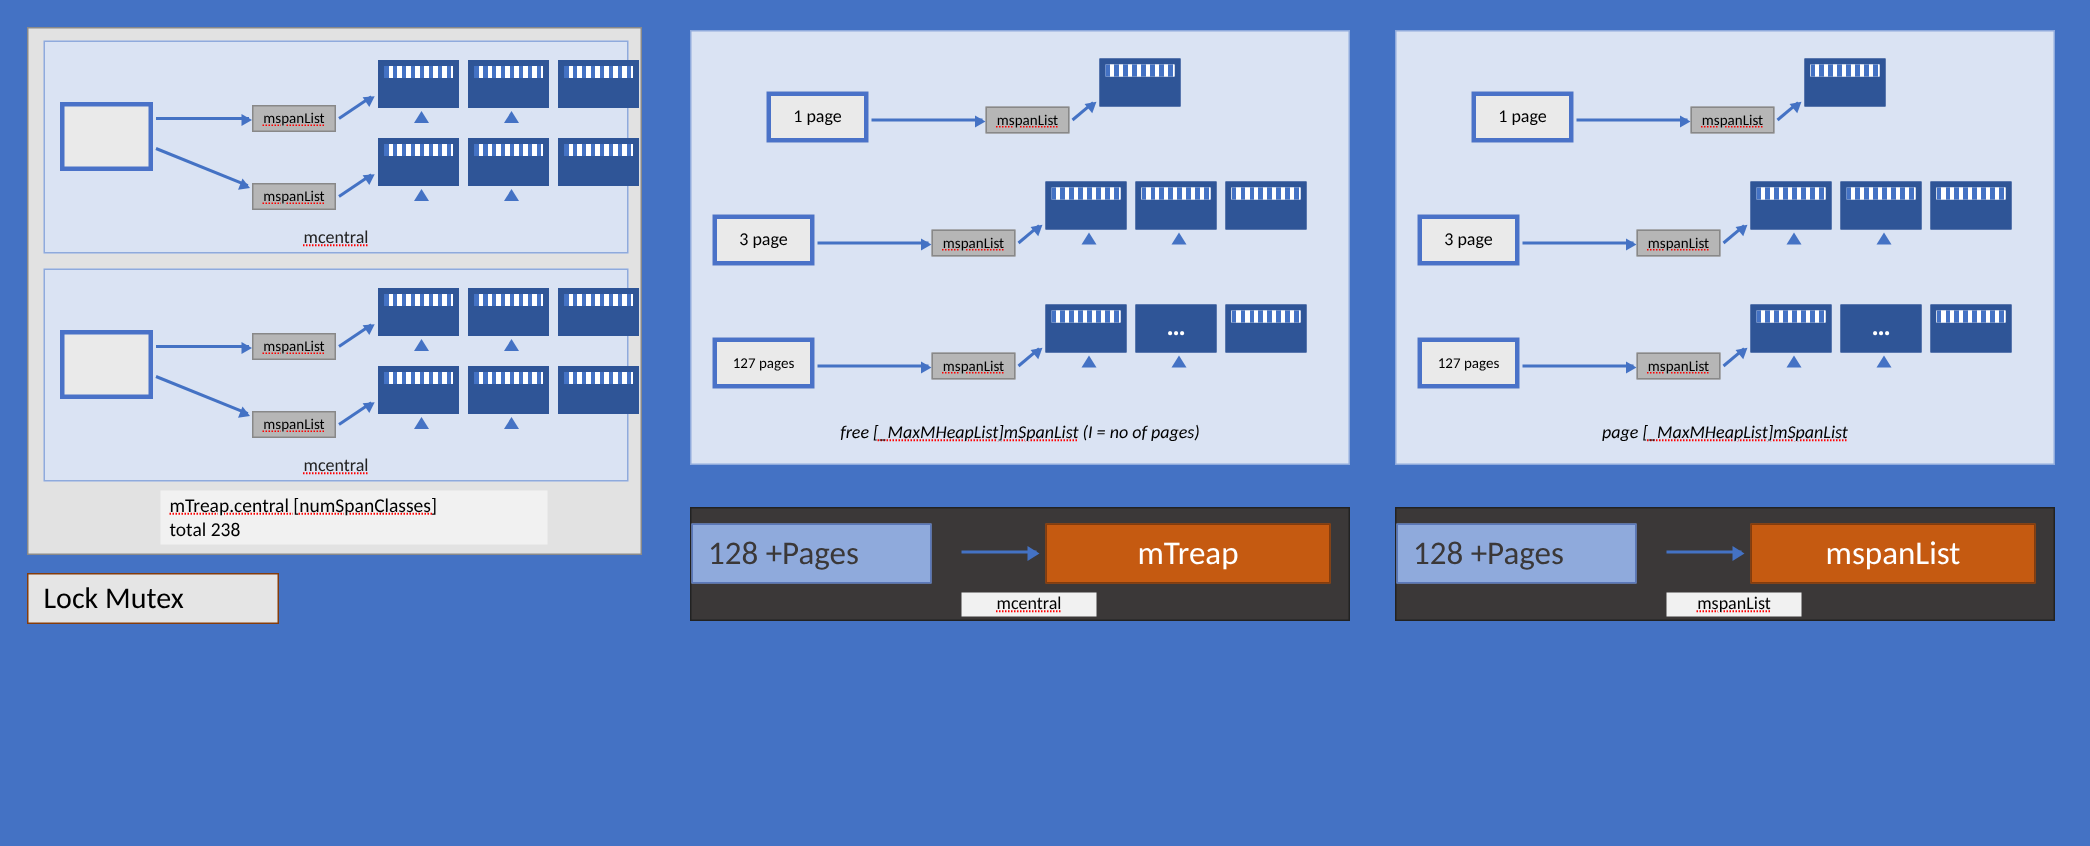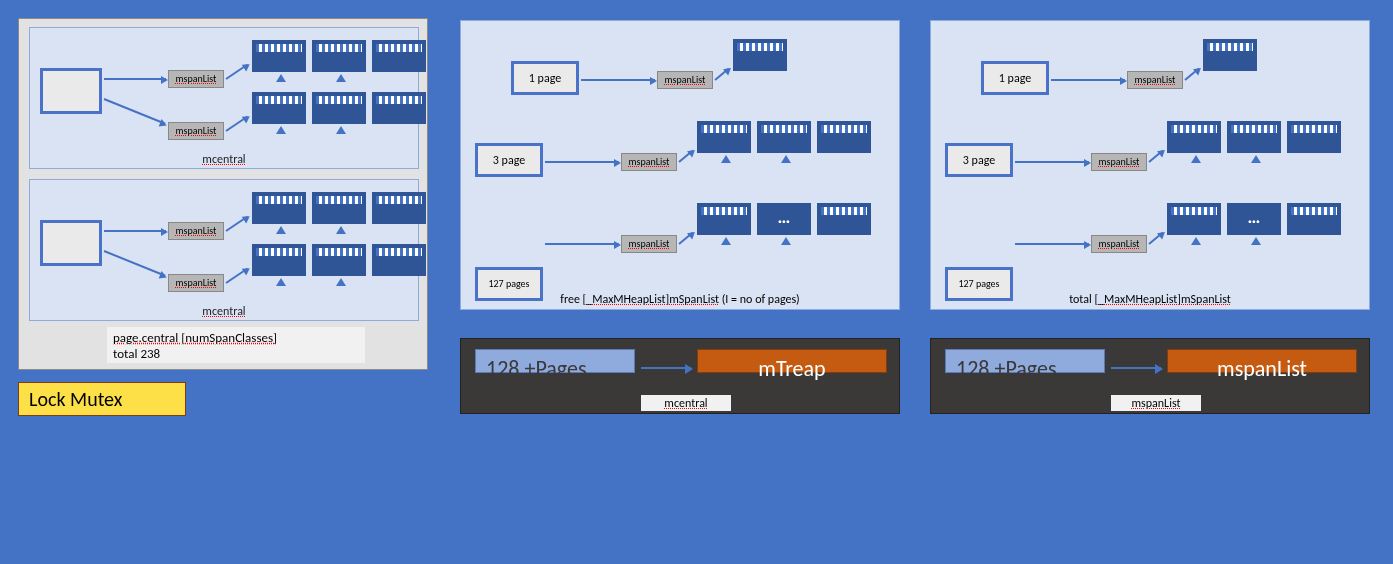--- a/index.html
+++ b/index.html
@@ -89,43 +89,44 @@
     font-size: 13px;
     padding: 3px 6px;
     line-height: 1.2;
   }
   .central-caption .line1 { text-decoration: underline dotted red; }
 
   .lock-mutex {
     position: absolute;
     left: 18px; top: 382px;
     width: 168px; height: 34px;
-    background: #fde047;
+    background: #e5e5e5;
     border: 1px solid #843c0c;
     color: #000;
     font-size: 20px;
     line-height: 32px;
     padding-left: 10px;
   }
 
   
   .pages-panel {
     position: absolute;
     top: 20px;
     width: 440px; height: 290px;
     background: #dae3f3;
     border: 1px solid #8faadc;
   }
   .pages-panel.free { left: 460px; }
   .pages-panel.busy { left: 930px; }
   .pages-panel .footer-label {
     position: absolute;
-    bottom: 3px; left: 0; right: 0;
+    bottom: 13px; left: 0; right: 0;
     text-align: center;
     font-size: 12px;
+    font-style: italic;
   }
   .pages-panel .footer-label .u { text-decoration: underline dotted red; }
 
   .page-row {
     position: absolute;
     left: 14px;
     width: 410px;
     height: 70px;
   }
   .page-row.r1 { top: 18px; margin-left: 36px; }
@@ -134,21 +135,21 @@
   .page-box {
     position: absolute;
     left: 0; top: 22px;
     width: 68px; height: 34px;
     background: #eaeaea;
     border: 3px solid #4a72c8;
     font-size: 12px;
     text-align: center;
     line-height: 28px;
   }
-  .page-box.small { font-size: 10px; line-height: 28px; margin-top: 42px; }
+  .page-box.small { font-size: 10px; line-height: 28px; }
   .page-mspan {
     position: absolute;
     left: 146px; top: 32px;
     width: 56px; height: 18px;
     background: #b6b6b6;
     border: 1px solid #888;
     font-size: 10px;
     text-align: center;
     line-height: 16px;
     text-decoration: underline dotted red;
@@ -171,33 +172,33 @@
     position: absolute;
     top: 338px;
     width: 440px; height: 76px;
     background: #3b3838;
     border: 1px solid #222;
   }
   .large-panel.free { left: 460px; }
   .large-panel.busy { left: 930px; }
   .large-left {
     position: absolute;
-    left: 14px; top: 10px;
-    width: 160px; height: 24px;
+    left: 0; top: 10px;
+    width: 160px; height: 40px;
     background: #8faadc;
     border: 1px solid #5b78b9;
     font-size: 22px;
     color: #3b3838;
     padding-left: 10px;
     line-height: 38px;
   }
   .large-right {
     position: absolute;
     left: 236px; top: 10px;
-    width: 190px; height: 24px;
+    width: 190px; height: 40px;
     background: #c55a11;
     border: 1px solid #843c0c;
     font-size: 22px;
     color: #fff;
     text-align: center;
     line-height: 38px;
   }
   .large-label {
     position: absolute;
     bottom: 2px; left: 180px;
@@ -304,21 +305,21 @@
     <div class="arrow mc-arrow3"></div>
     <div class="arrow mc-arrow4"></div>
     <div class="tri" style="left:246px; top:46px;"></div>
     <div class="tri" style="left:306px; top:46px;"></div>
     <div class="tri" style="left:246px; top:98px;"></div>
     <div class="tri" style="left:306px; top:98px;"></div>
     <div class="mcentral-label">mcentral</div>
   </div>
 
   <div class="central-caption">
-    <div class="line1">page.central [numSpanClasses]</div>
+    <div class="line1">mTreap.central [numSpanClasses]</div>
     <div>total 238</div>
   </div>
 </div>
 
 <div class="lock-mutex">Lock Mutex</div>
 
 <div class="pages-panel free">
   <div class="page-row r1">
     <div class="page-box">1 page</div>
     <div class="page-mspan">mspanList</div>
@@ -389,21 +390,21 @@
       <div class="span-blk"></div>
       <div class="ellipsis-blk">…</div>
       <div class="span-blk"></div>
     </div>
     <div class="arrow pr-arrow1"></div>
     <div class="arrow pr-arrow2"></div>
     <div class="tri" style="left:246px; top:34px;"></div>
     <div class="tri" style="left:306px; top:34px;"></div>
   </div>
   <div class="footer-label">
-    <span>total [</span><span class="u">_MaxMHeapList</span><span class="u">]mSpanList</span>
+    <span>page [</span><span class="u">_MaxMHeapList</span><span class="u">]mSpanList</span>
   </div>
 </div>
 
 <div class="large-panel free">
   <div class="large-left">128 +Pages</div>
   <div class="large-arrow"></div>
   <div class="large-right">mTreap</div>
   <div class="large-label">mcentral</div>
 </div>
 

